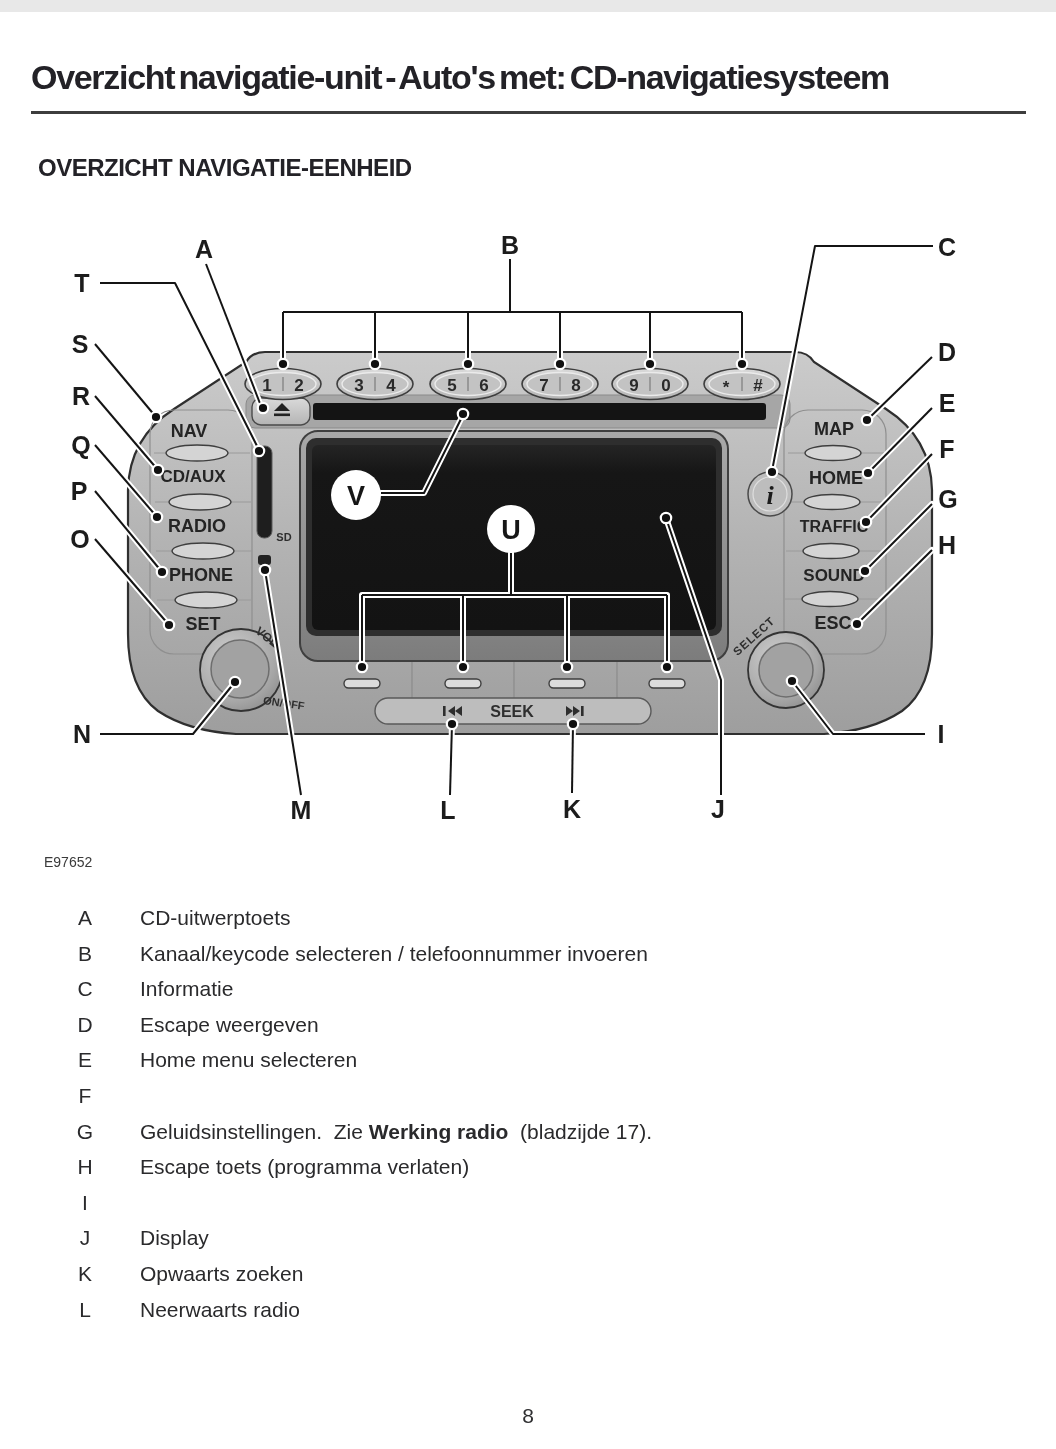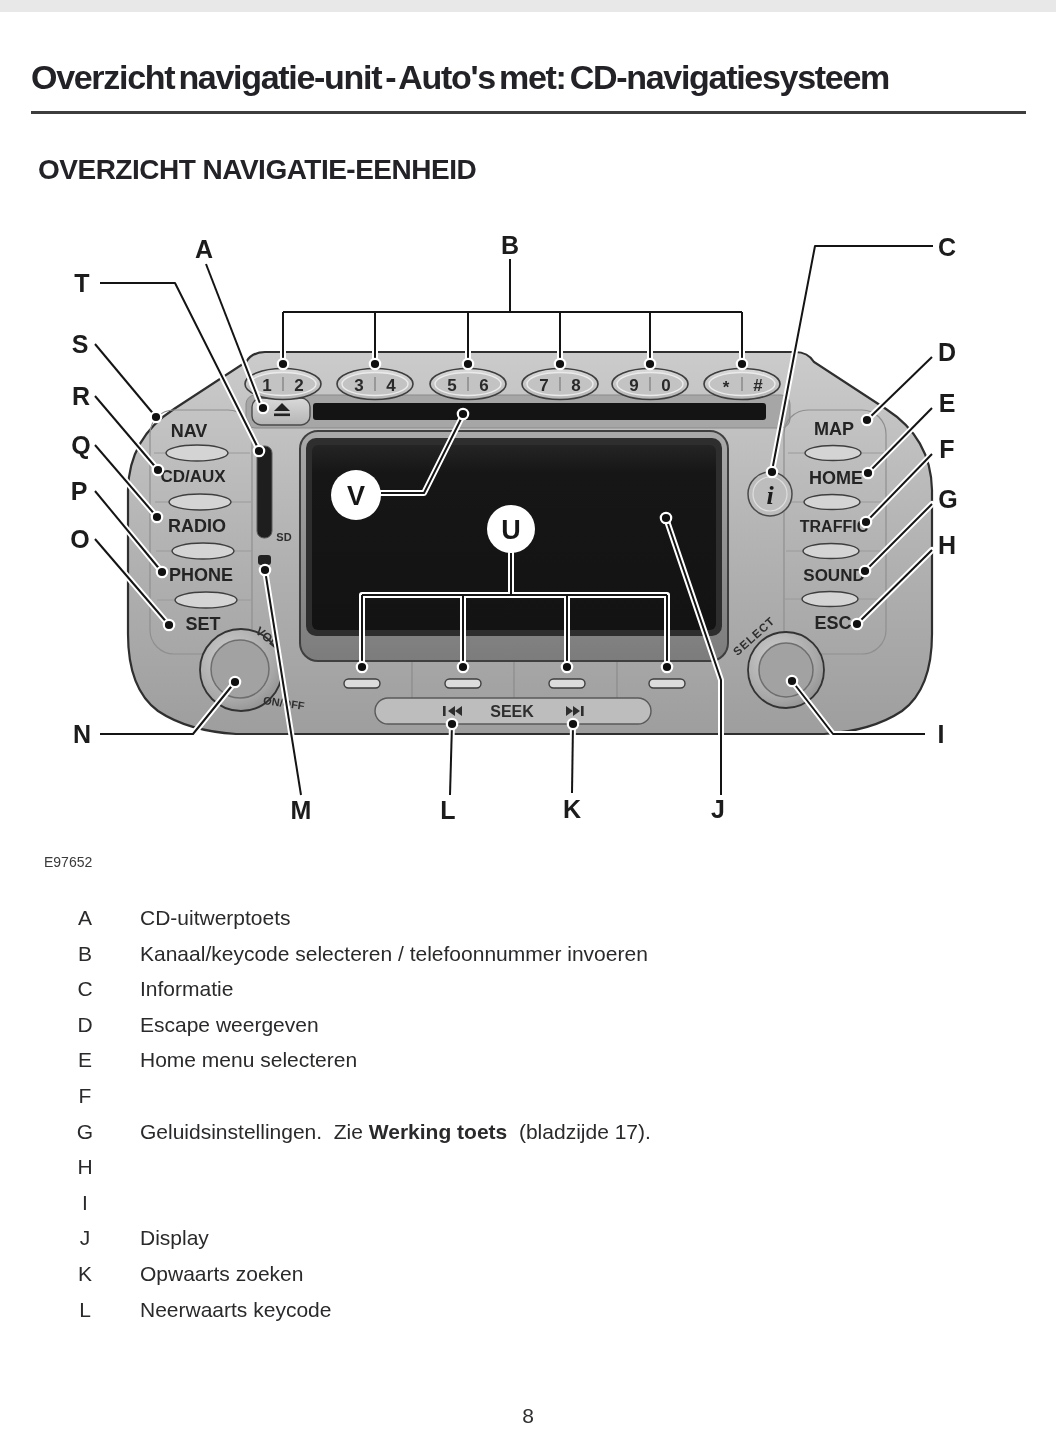--- a/index.html
+++ b/index.html
@@ -1,21 +1,21 @@
 <!DOCTYPE html>
 <html><head>
 <meta charset="utf-8">
 <style>
   html,body{margin:0;padding:0;background:#e8e8e8;}
   .page{position:relative;width:1056px;height:1449px;background:#ffffff;margin:12px auto;
         font-family:"Liberation Sans",sans-serif;color:#232227;overflow:hidden;}
   .title{position:absolute;left:31px;top:46px;font-size:34px;font-weight:bold;
          letter-spacing:-1.3px;word-spacing:-4px;white-space:nowrap;color:#232227;}
   .title-rule{position:absolute;left:31px;top:99px;width:995px;height:2.5px;background:#3d3d3d;}
-  .section-heading{position:absolute;left:38px;top:142px;font-size:28px;font-weight:bold;
+  .section-heading{position:absolute;left:38px;top:142px;font-size:24px;font-weight:bold;
          letter-spacing:-0.5px;color:#232227;}
   .figure-code{position:absolute;left:44px;top:842px;font-size:14px;color:#3a3a3a;}
   .diagram{position:absolute;left:0;top:200px;width:1056px;height:625px;}
   .legend{position:absolute;left:0;top:894px;width:1000px;}
   .legend-row{display:flex;align-items:flex-start;height:35.6px;font-size:21px;color:#2a2a2c;}
   .legend-letter{display:block;margin-left:62px;width:46px;text-align:center;flex:0 0 auto;}
   .legend-desc{display:block;margin-left:32px;white-space:nowrap;}
   .legend-desc b{font-weight:bold;}
   .page-number{position:absolute;left:0;top:1392px;width:1056px;text-align:center;
          font-size:21px;color:#2f2f31;}
@@ -384,36 +384,37 @@
       </div>
       <div class="legend-row">
         <span class="legend-letter">E</span>
         <span class="legend-desc"><span>Home menu selecteren</span></span>
       </div>
       <div class="legend-row">
         <span class="legend-letter">F</span>
       </div>
       <div class="legend-row">
         <span class="legend-letter">G</span>
-        <span class="legend-desc"><span>Geluidsinstellingen.&nbsp; Zie </span><b>Werking toets</b><span>&nbsp; (bladzijde 17).</span></span>
+        <span class="legend-desc"><span>Geluidsinstellingen.&nbsp; Zie </span><b>Werking radio</b><span>&nbsp; (bladzijde 17).</span></span>
       </div>
       <div class="legend-row">
         <span class="legend-letter">H</span>
+        <span class="legend-desc"><span>Escape toets (programma verlaten)</span></span>
       </div>
       <div class="legend-row">
         <span class="legend-letter">I</span>
       </div>
       <div class="legend-row">
         <span class="legend-letter">J</span>
         <span class="legend-desc"><span>Display</span></span>
       </div>
       <div class="legend-row">
         <span class="legend-letter">K</span>
         <span class="legend-desc"><span>Opwaarts zoeken</span></span>
       </div>
       <div class="legend-row">
         <span class="legend-letter">L</span>
-        <span class="legend-desc"><span>Neerwaarts keycode</span></span>
+        <span class="legend-desc"><span>Neerwaarts radio</span></span>
       </div>
     </div>
 
   <div class="page-number">8</div>
 </div>
 
 </body></html>

